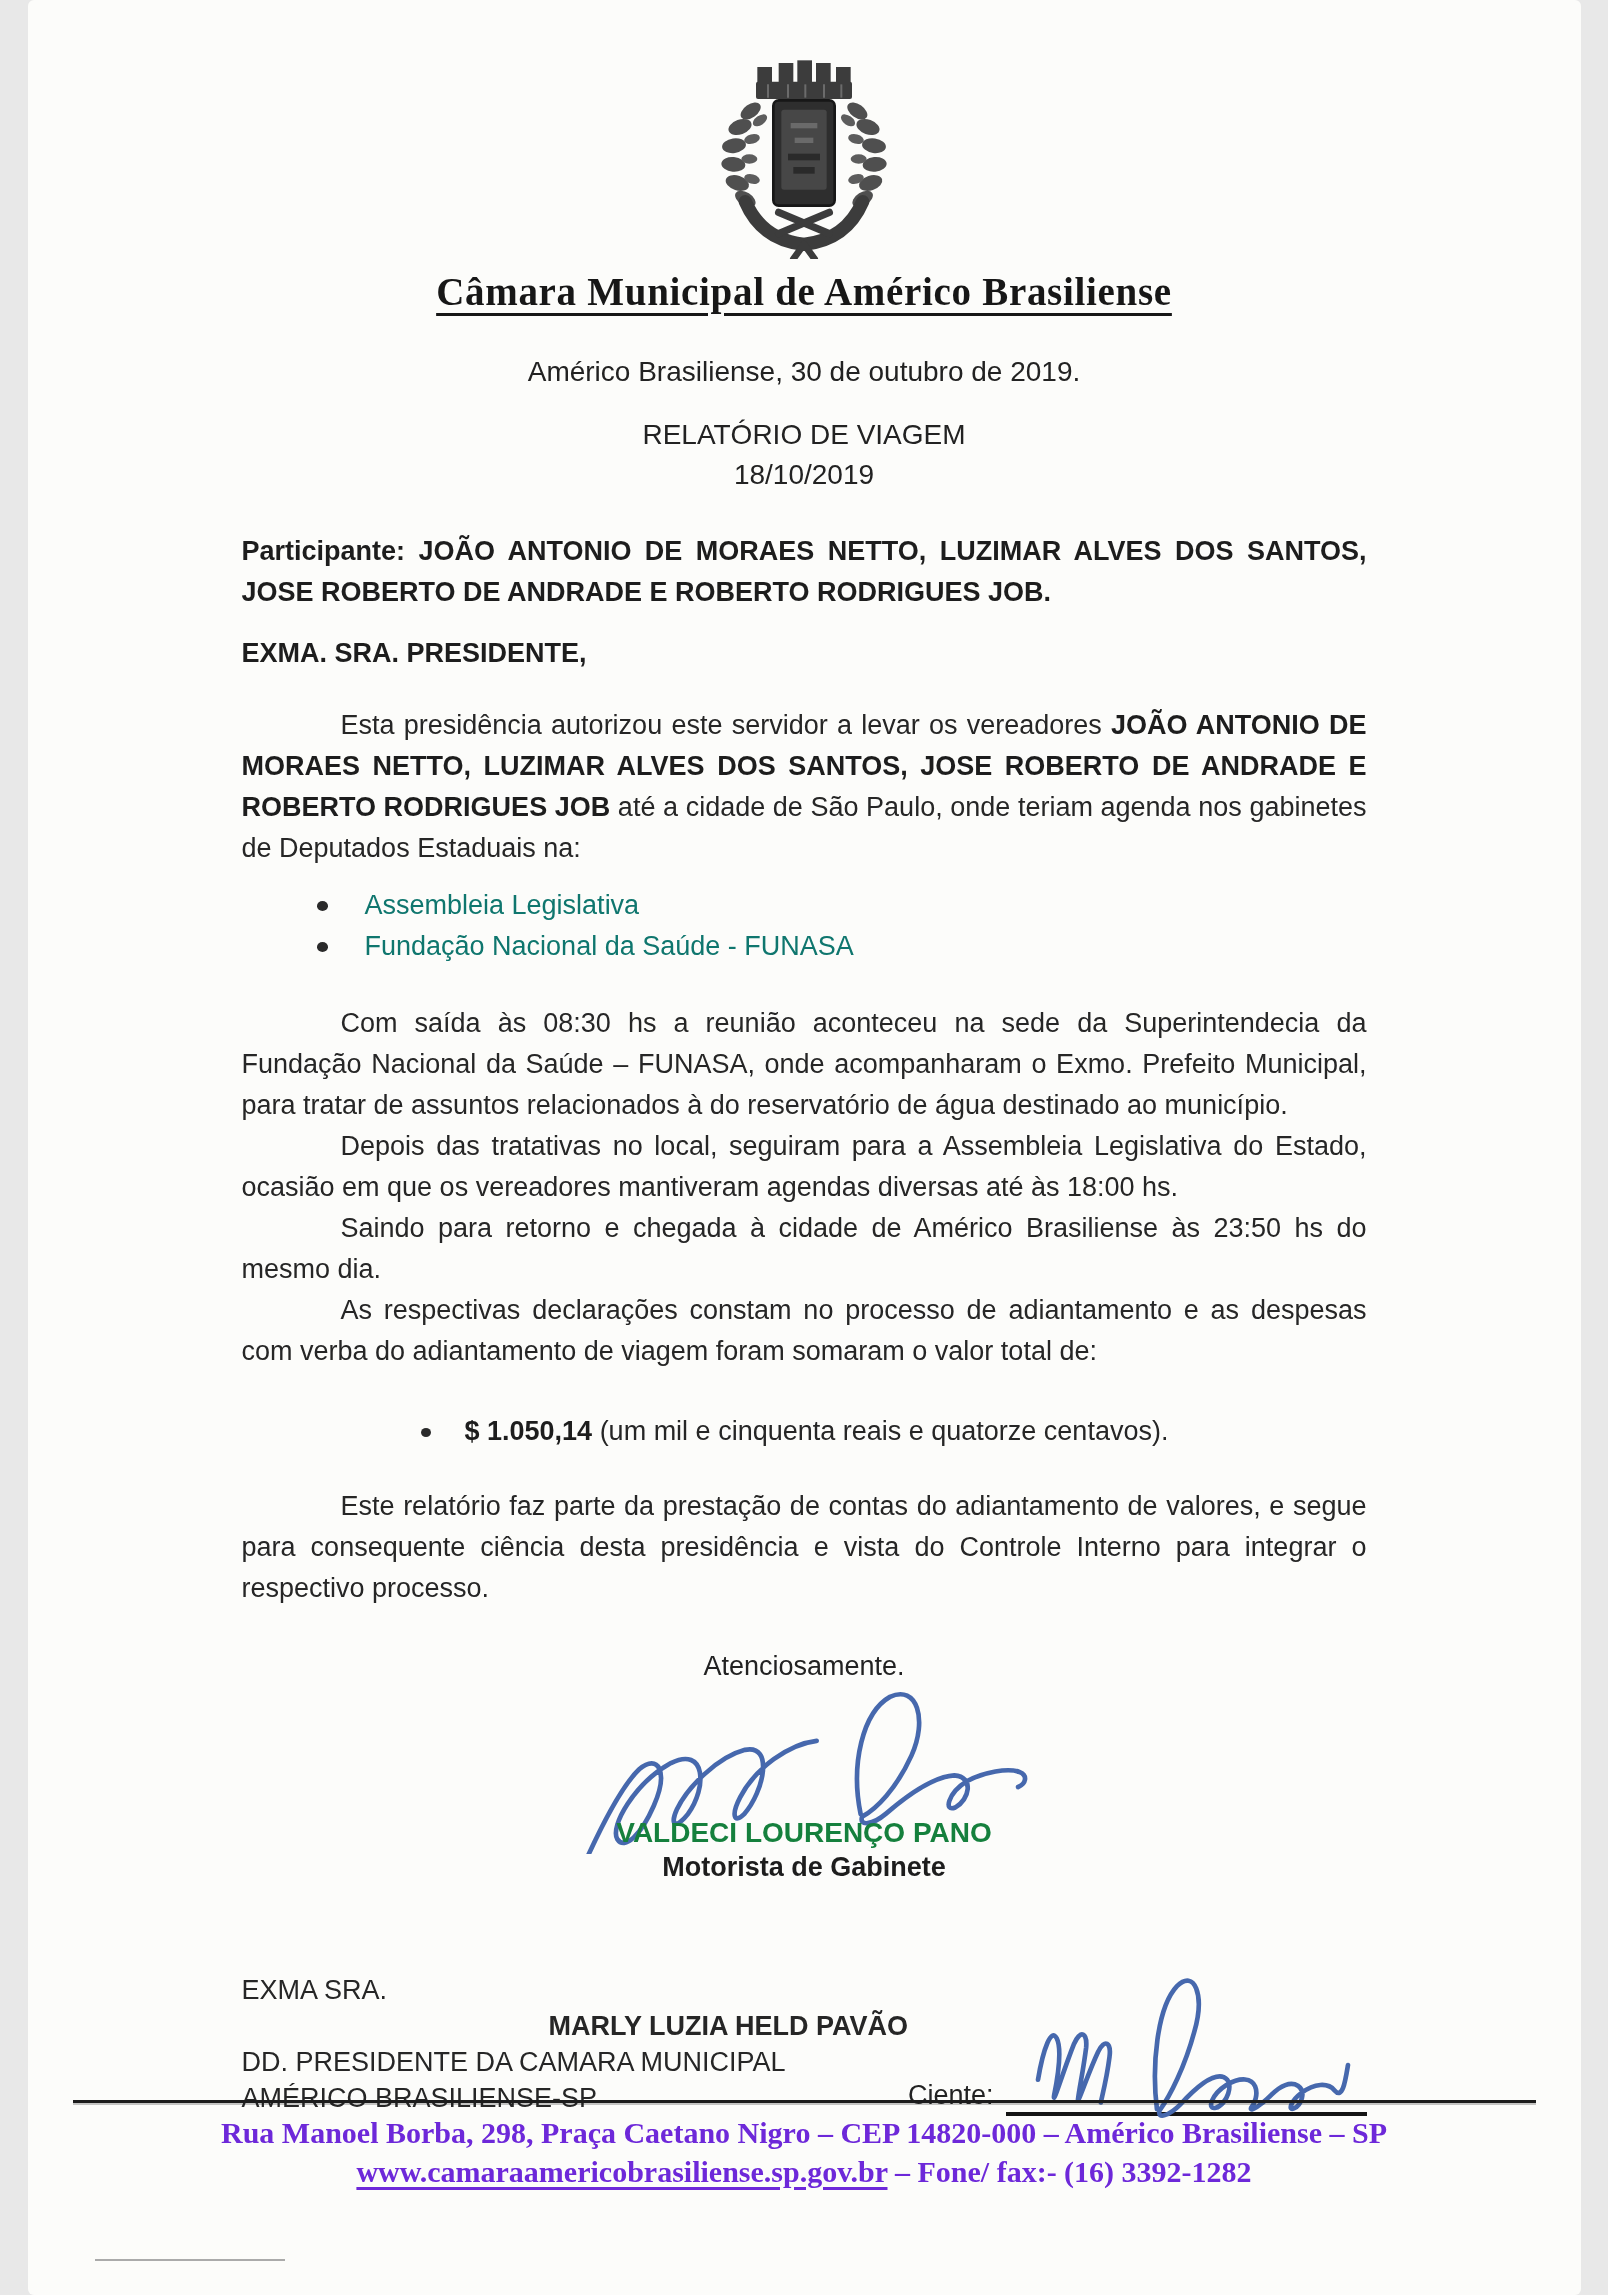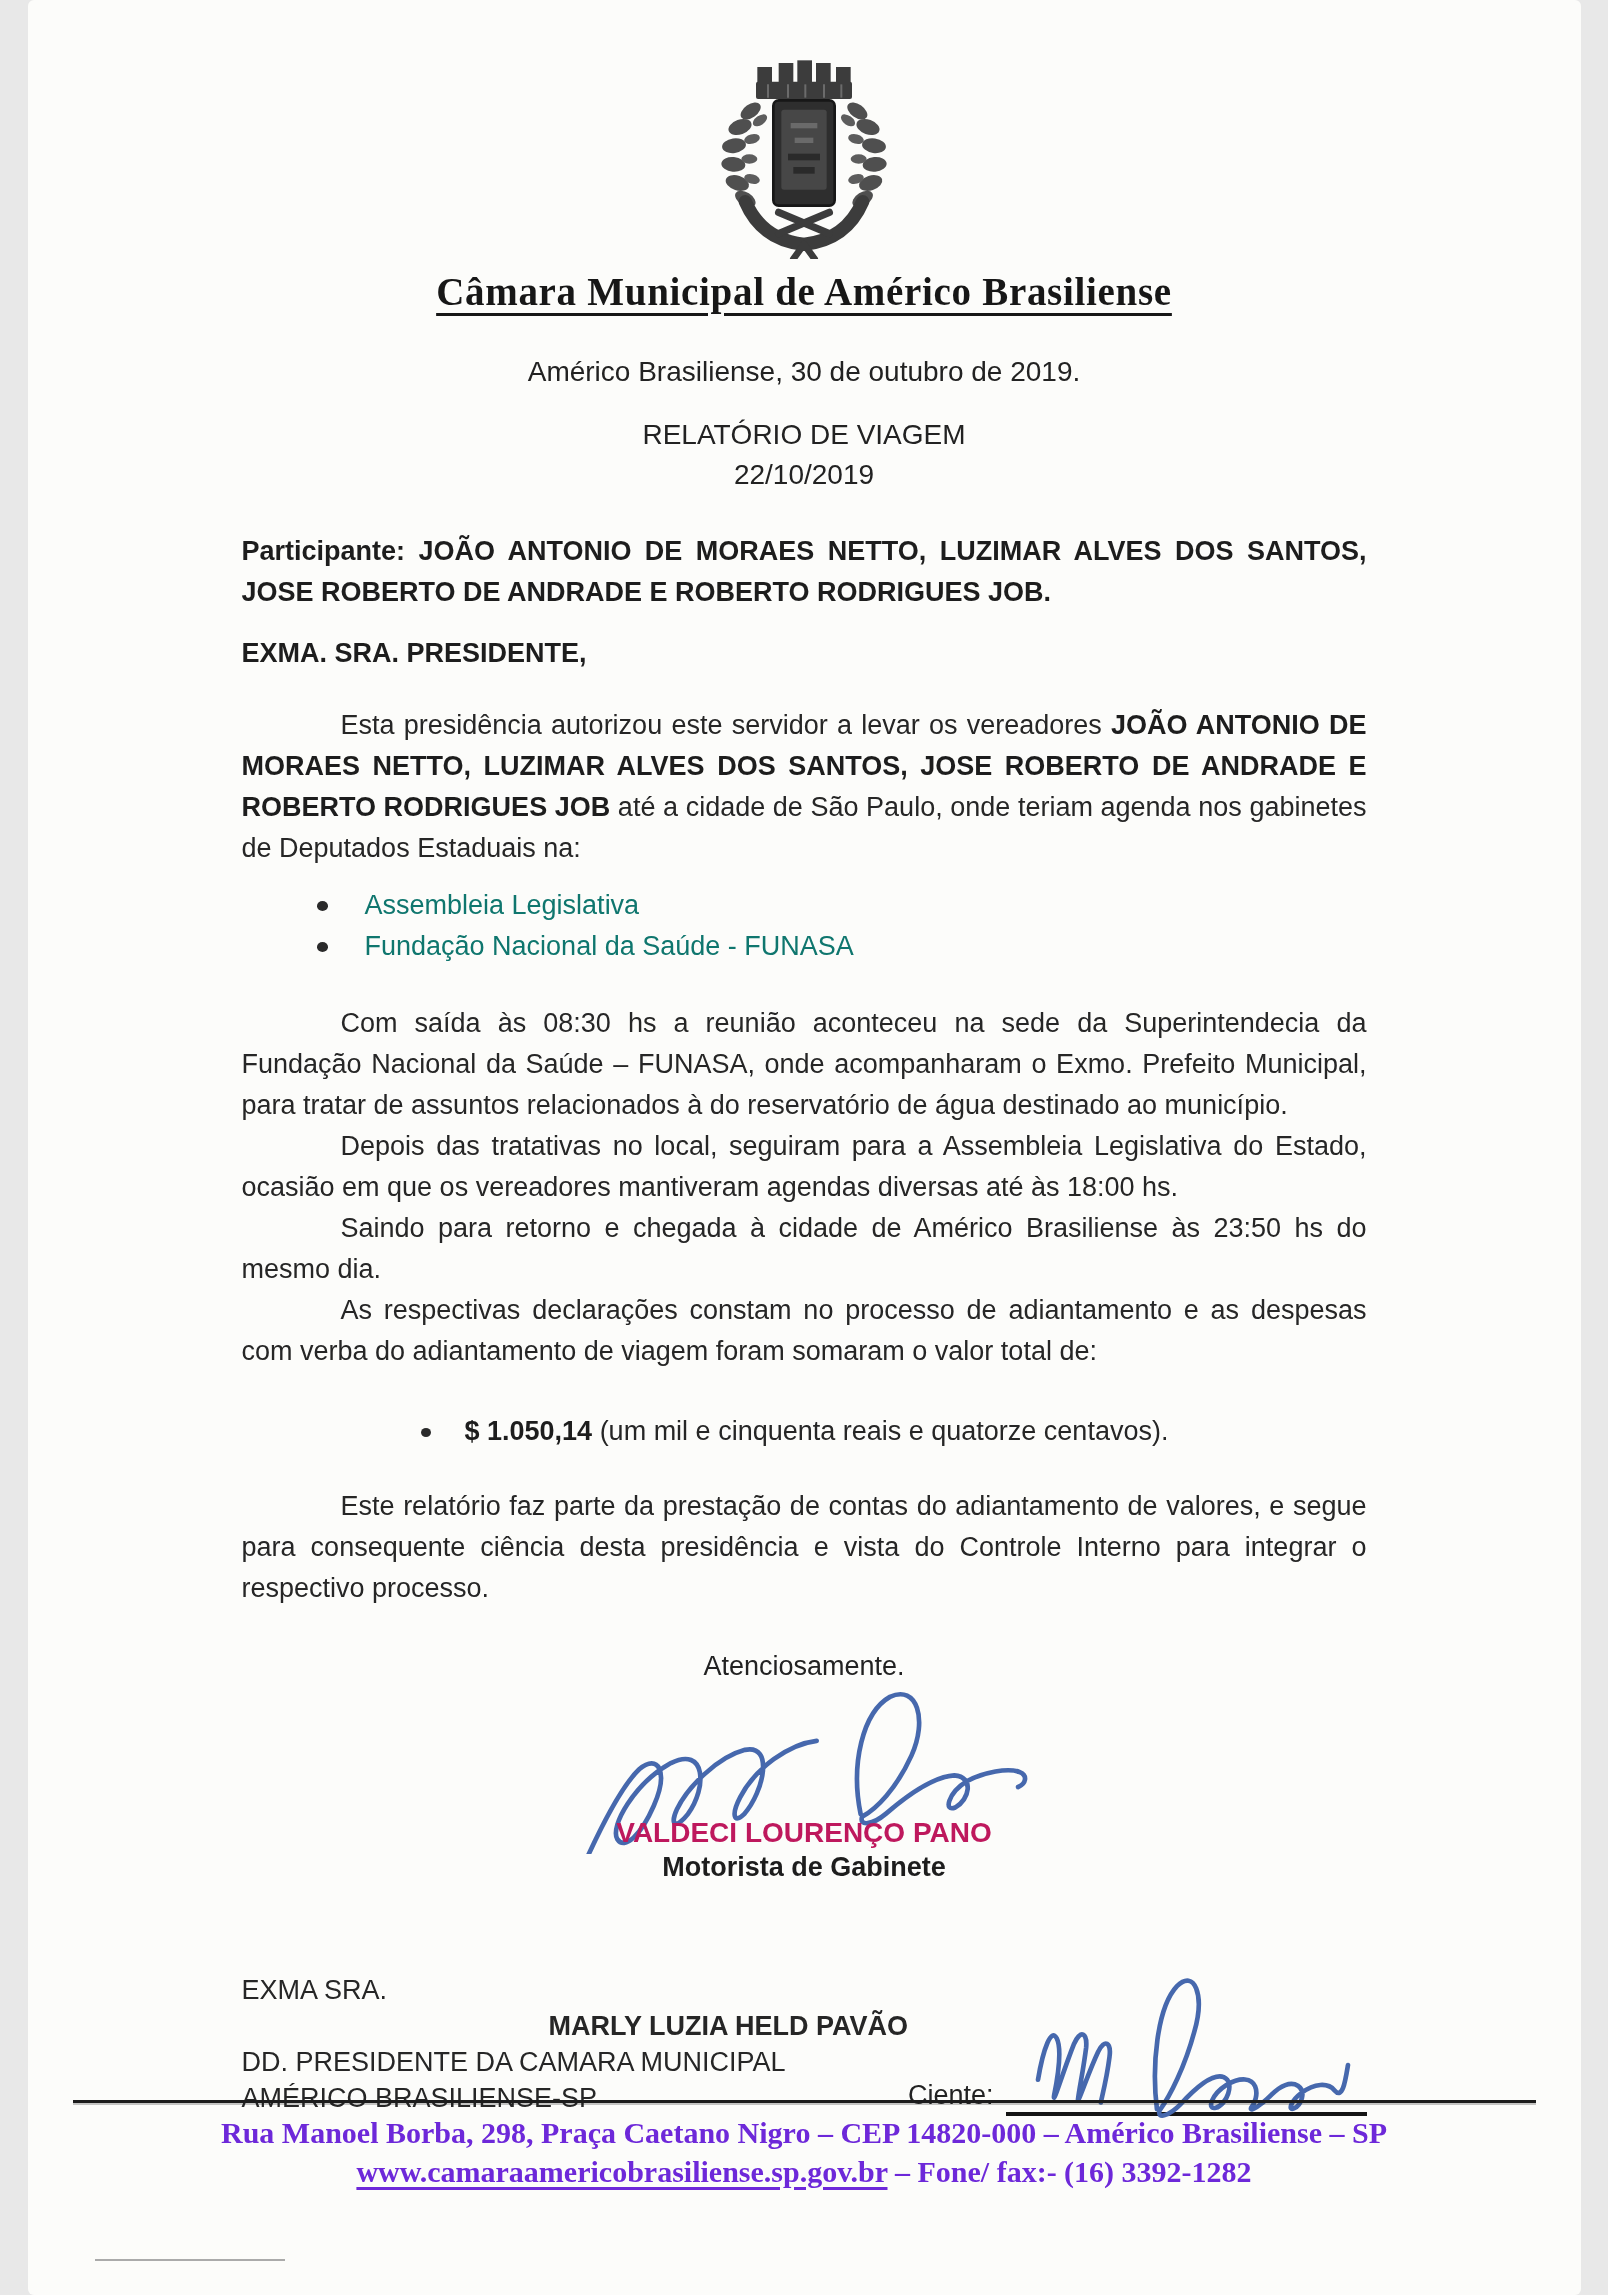--- a/index.html
+++ b/index.html
@@ -85,21 +85,21 @@
     position: absolute; left: 0; top: 16.7px;
     width: 10.7px; height: 9.4px; border-radius: 50%;
     background: #2a2a2a;
   }
 
   .closing { margin-top: 37px; text-align: center; font-size: 27px; line-height: 41px; }
 
   
   .sig-block { text-align: center; }
   .sig1 { display: block; margin: 0 auto -39px; }
-  .signer-name { font-weight: 700; font-size: 28px; line-height: 35px; color:#be185d; }
+  .signer-name { font-weight: 700; font-size: 28px; line-height: 35px; color:#15803d; }
   .signer-role { font-weight: 700; font-size: 27px; line-height: 35px; color:#1d1d1d; }
 
   
   .addr-row { margin-top: 87px; display: flex; align-items: flex-end; }
   .addr-col { flex: 1 1 auto; }
   .addr-col div { font-size: 27px; line-height: 36px; color: #262626; }
   .addr-bold { font-weight: 700; color:#1d1d1d;text-align:right; }
   .ciente-col { flex: 0 0 auto; display: flex; align-items: flex-end; }
   .ciente-label { font-size: 27px; line-height: 36px; padding-bottom: 2.7px; }
   .ciente-sigline {
@@ -183,21 +183,21 @@
         <path d="M62 214 C 80 256 112 274 150 278 C 188 274 220 256 238 214" fill="none" stroke="#3c3c3c" stroke-width="20" stroke-linecap="round"></path>
         <path d="M112 230 L 188 262 M 188 230 L 112 262" stroke="#3c3c3c" stroke-width="11" stroke-linecap="round" fill="none"></path>
         <path d="M150 278 L 134 300 M150 278 L 166 300" stroke="#3c3c3c" stroke-width="10" stroke-linecap="round" fill="none"></path>
       </svg>
     </div>
 
     <div class="org-title">Câmara Municipal de Américo Brasiliense</div>
 
     <div class="date-line">Américo Brasiliense, 30 de outubro de 2019.</div>
     <div class="doc-title">RELATÓRIO DE VIAGEM</div>
-    <div class="doc-date">22/10/2019</div>
+    <div class="doc-date">18/10/2019</div>
 
     <div class="participants">Participante: JOÃO ANTONIO DE MORAES NETTO, LUZIMAR ALVES DOS SANTOS, JOSE ROBERTO DE ANDRADE E ROBERTO RODRIGUES JOB.</div>
 
     <div class="salutation">EXMA. SRA. PRESIDENTE,</div>
 
     <p class="body-par indent para-esta"><span>Esta presidência autorizou este servidor a levar os vereadores </span><span class="bold-inline">JOÃO ANTONIO DE MORAES NETTO, LUZIMAR ALVES DOS SANTOS, JOSE ROBERTO DE ANDRADE E ROBERTO RODRIGUES JOB</span><span> até a cidade de São Paulo, onde teriam agenda nos gabinetes de Deputados Estaduais na:</span></p>
 
     <ul class="agenda">
       <li><span class="dot"></span><span>Assembleia Legislativa</span></li>
       <li><span class="dot"></span><span>Fundação Nacional da Saúde - FUNASA</span></li>

